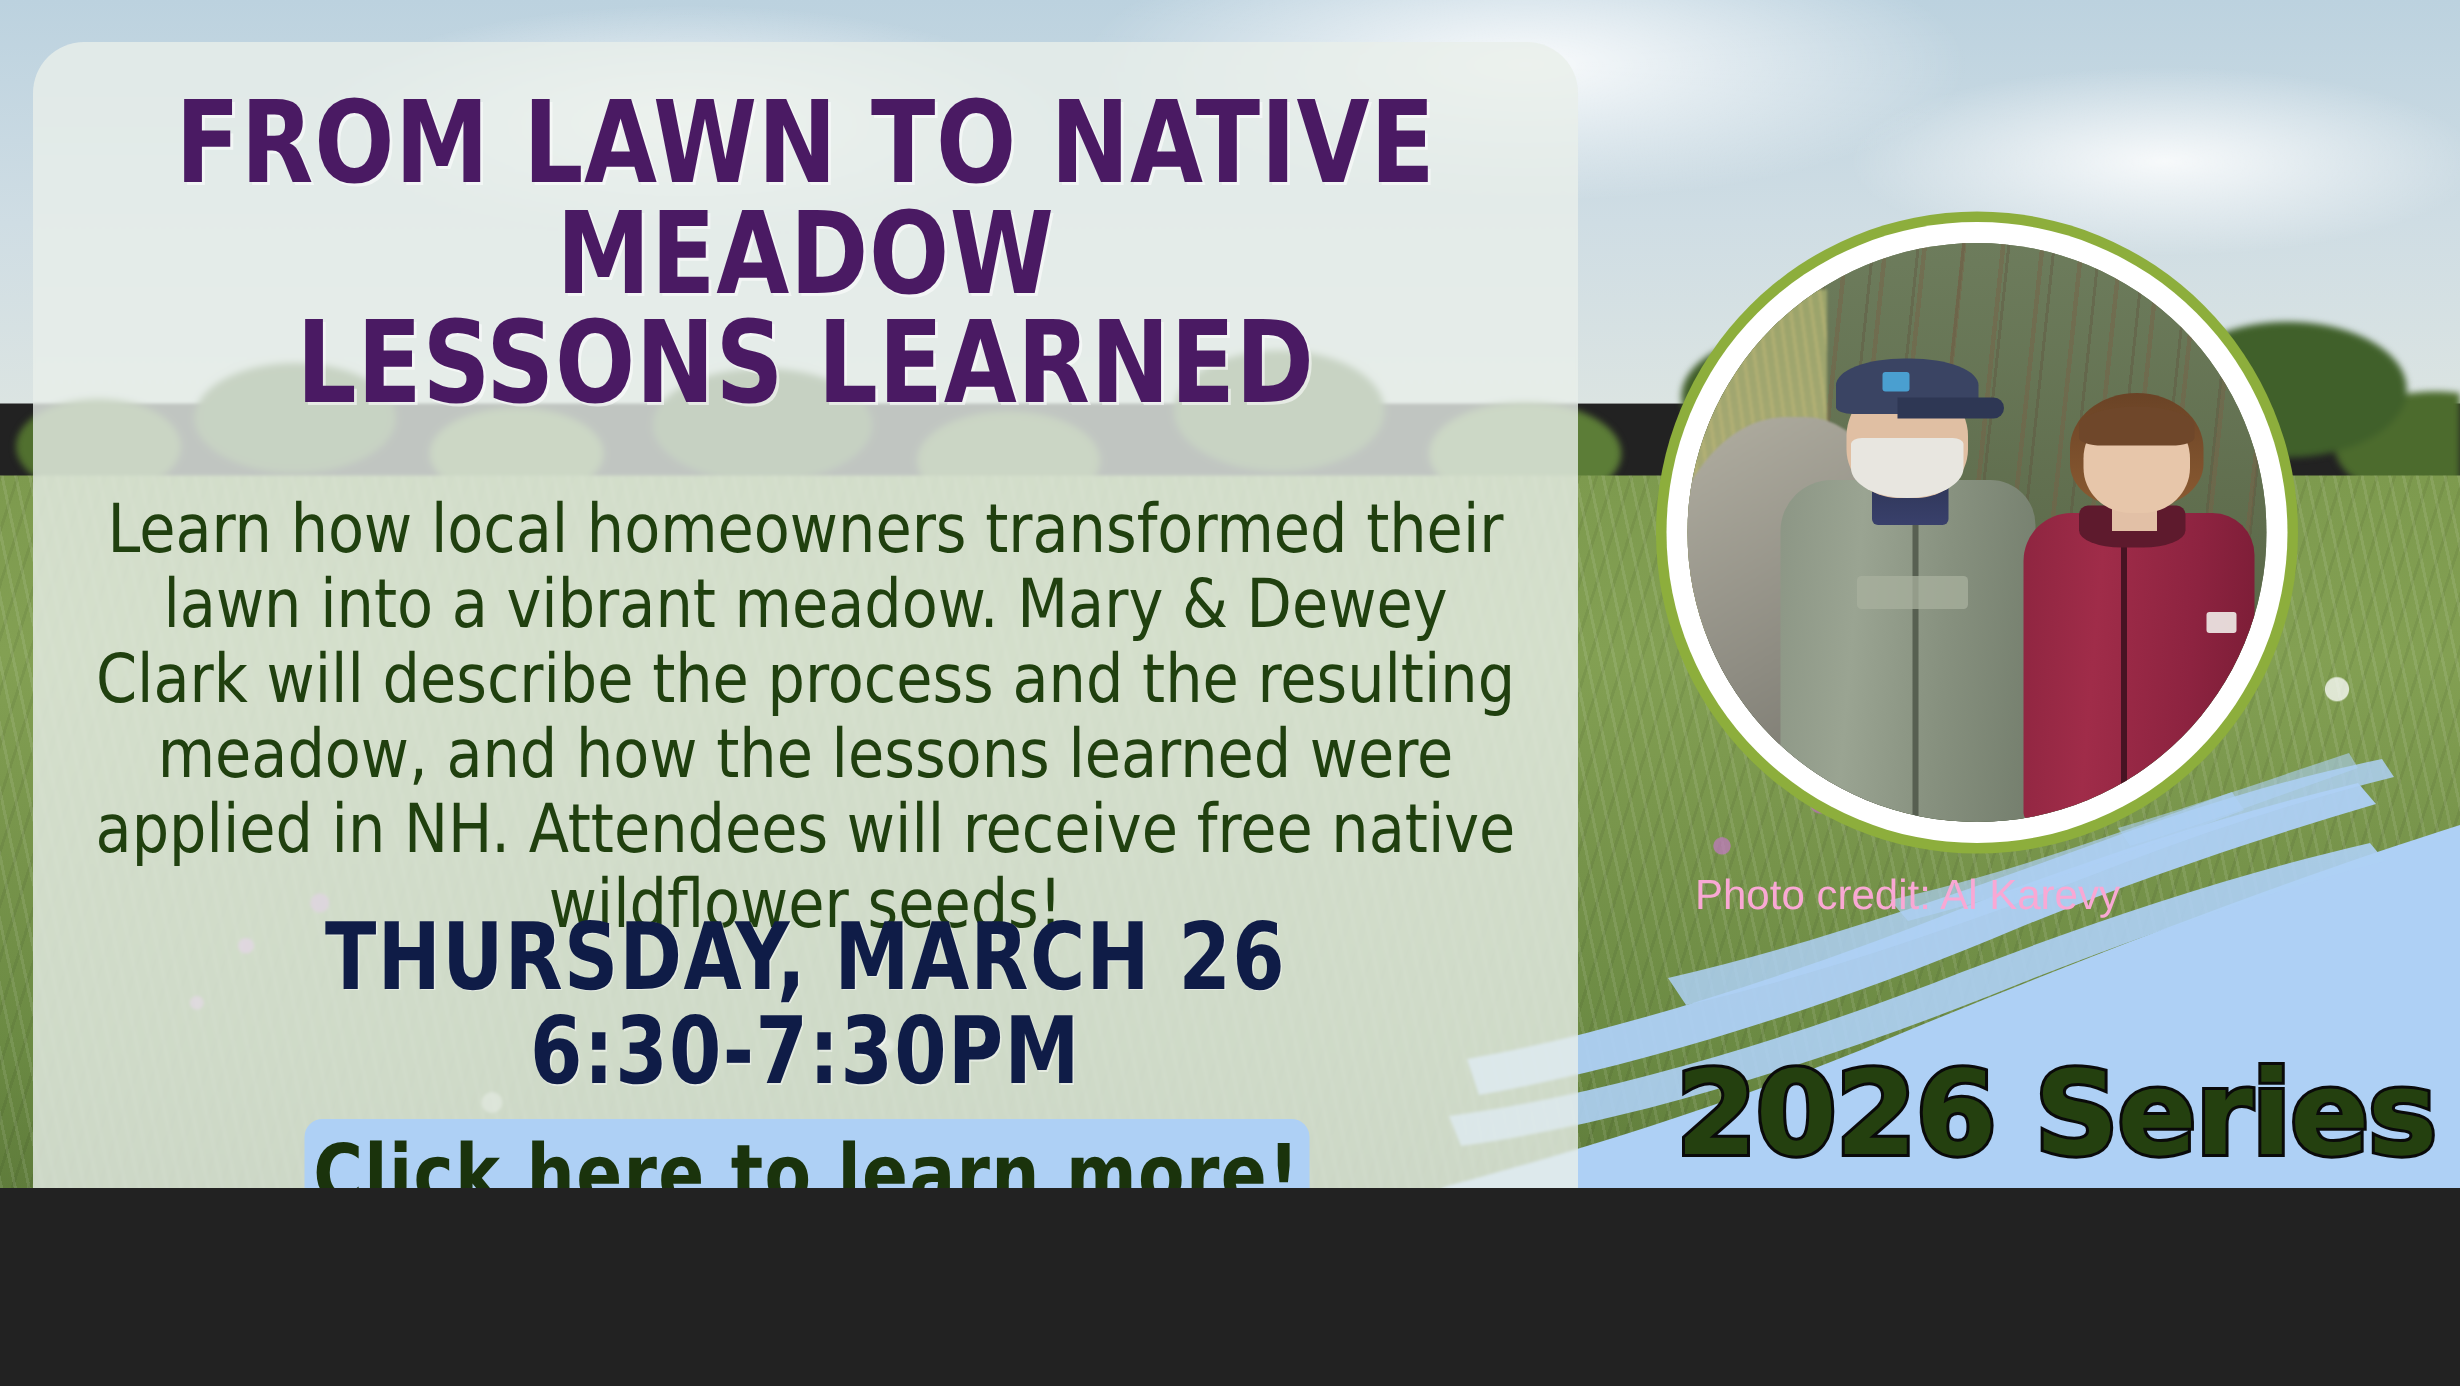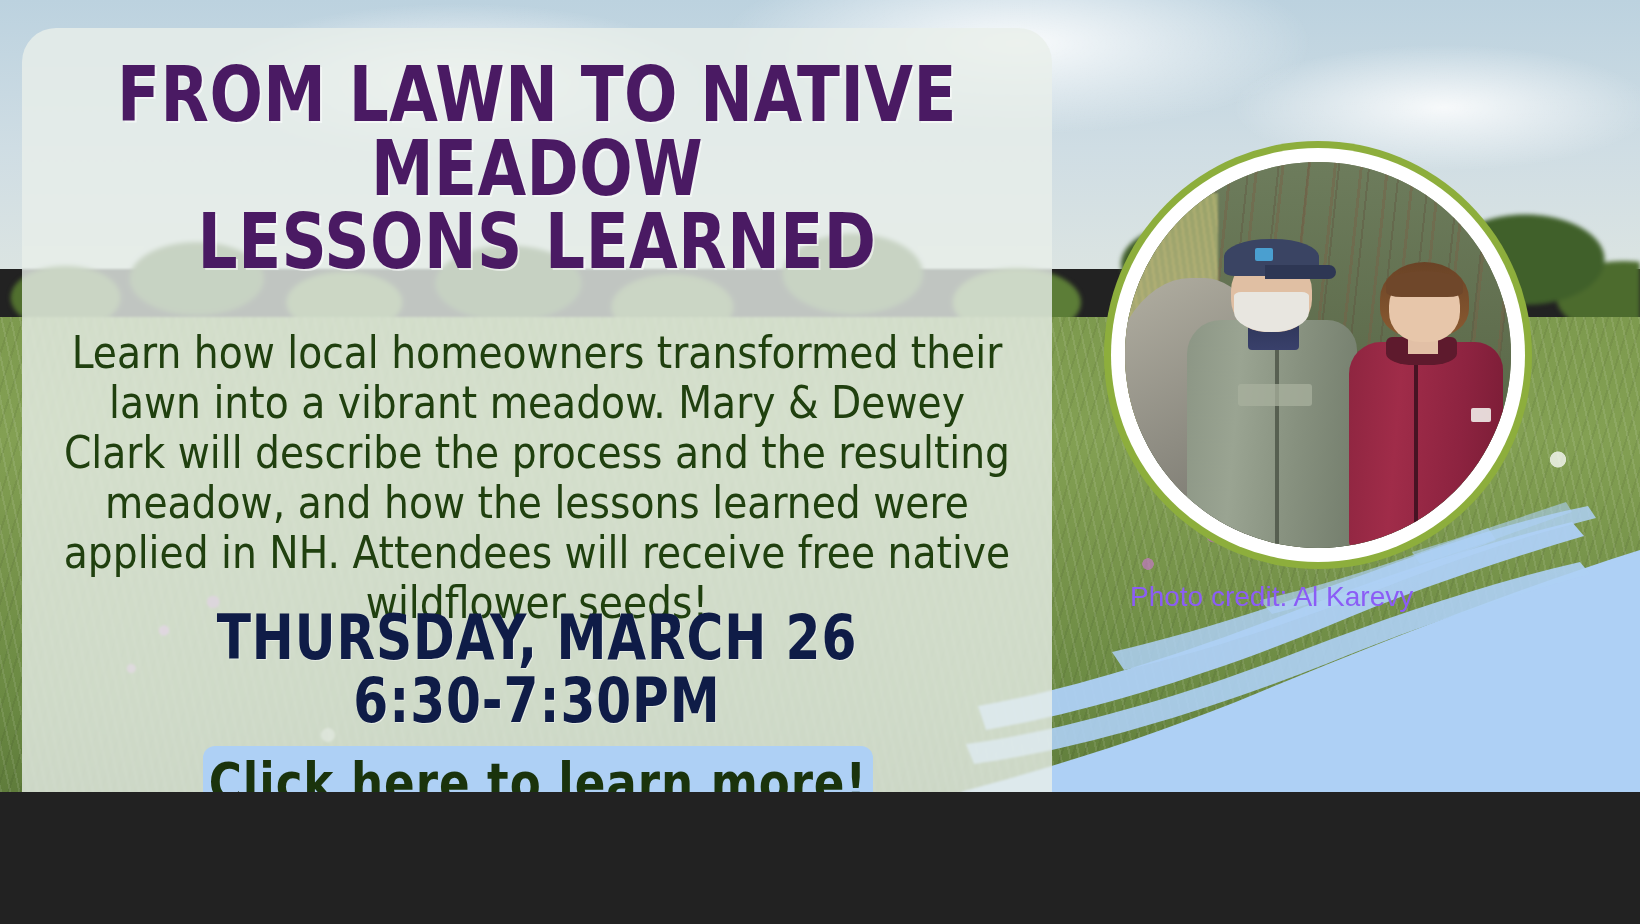--- a/index.html
+++ b/index.html
@@ -251,21 +251,21 @@
     background:#6f472a;border-radius:50% 50% 20% 20%;
   }
   .woman .logo{
     position:absolute;right:8%;bottom:44%;width:13%;height:5%;
     background:rgba(240,235,232,.9);border-radius:2px;
   }
 
   
   .credit{
     position:absolute;left:1130px;top:581px;width:400px;
-    color:#8b5cf6;
+    color:#f9a8d4;
     font-family:"Liberation Sans", sans-serif;
     font-size:28px;
     white-space:nowrap;
   }
 
   
   .series{
     position:absolute;right:16px;bottom:10px;
     text-align:right;
     font-family:"DejaVu Sans","Liberation Sans",sans-serif;
@@ -360,15 +360,16 @@
           <div class="hairfront"></div>
           <div class="logo"></div>
         </div>
       </div>
     </div>
   </div>
 
   <div class="credit">Photo credit: Al Karevy</div>
 
   <div class="series">
+    <span class="s2">2026 Series</span>
   </div>
 
 </div>
 
 </body></html>

